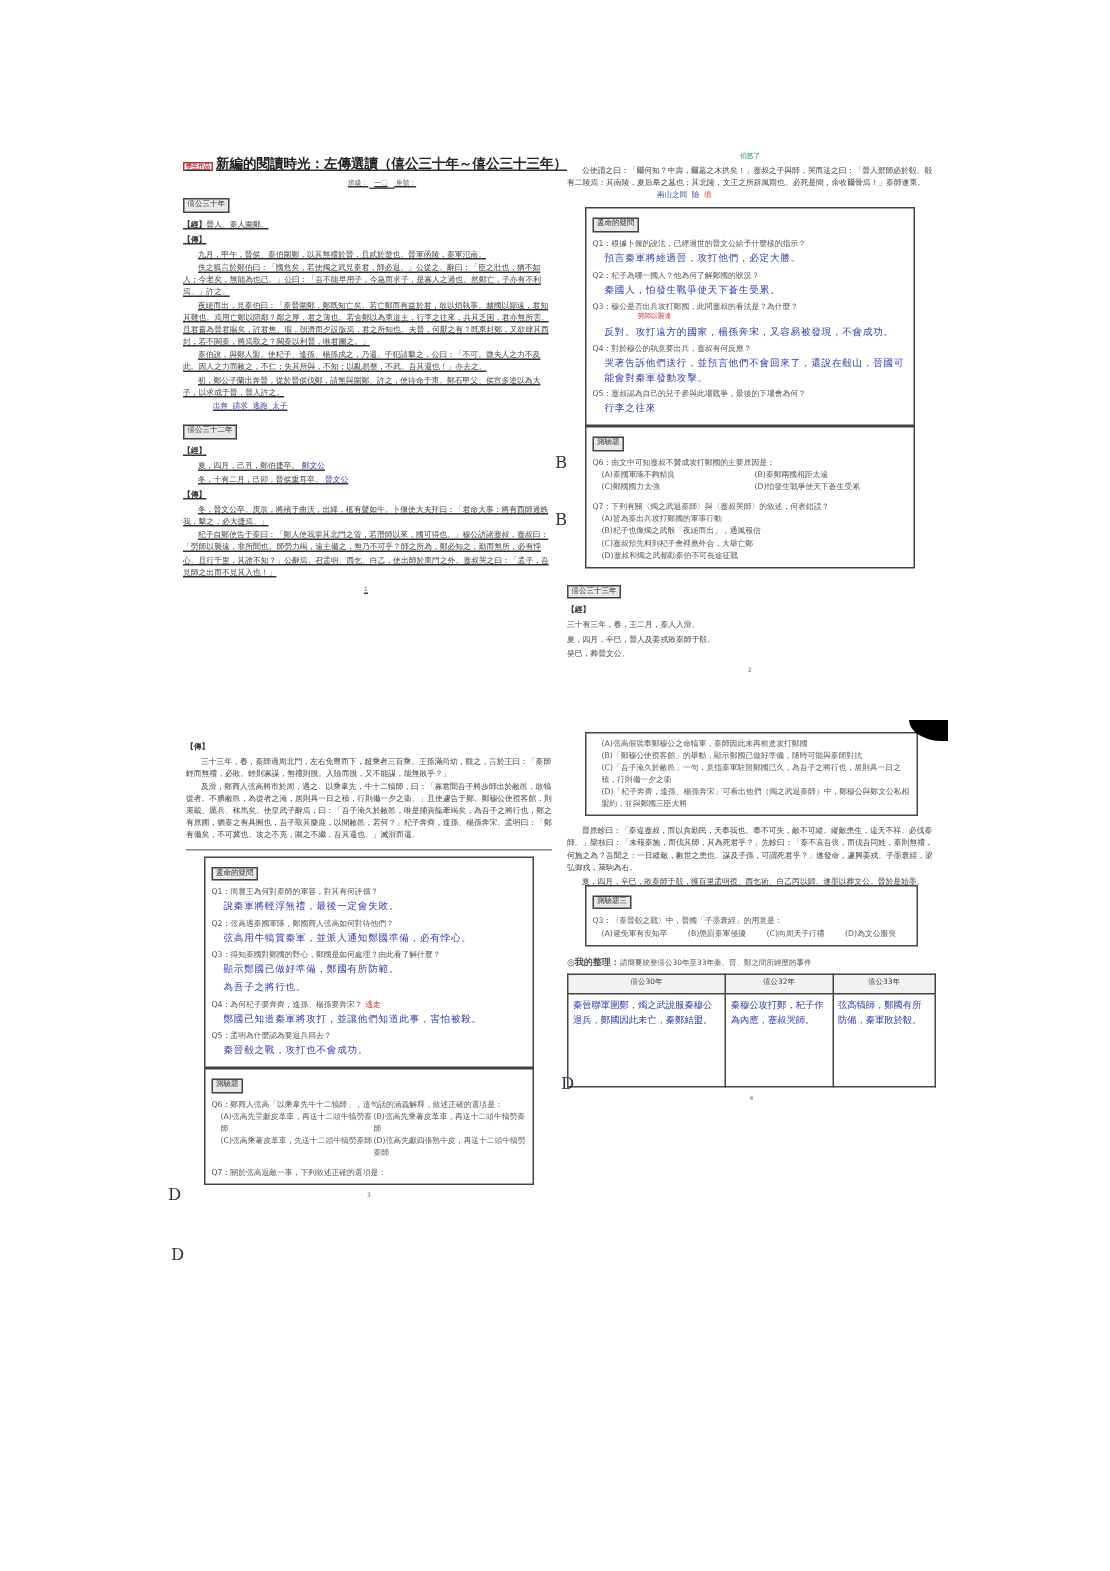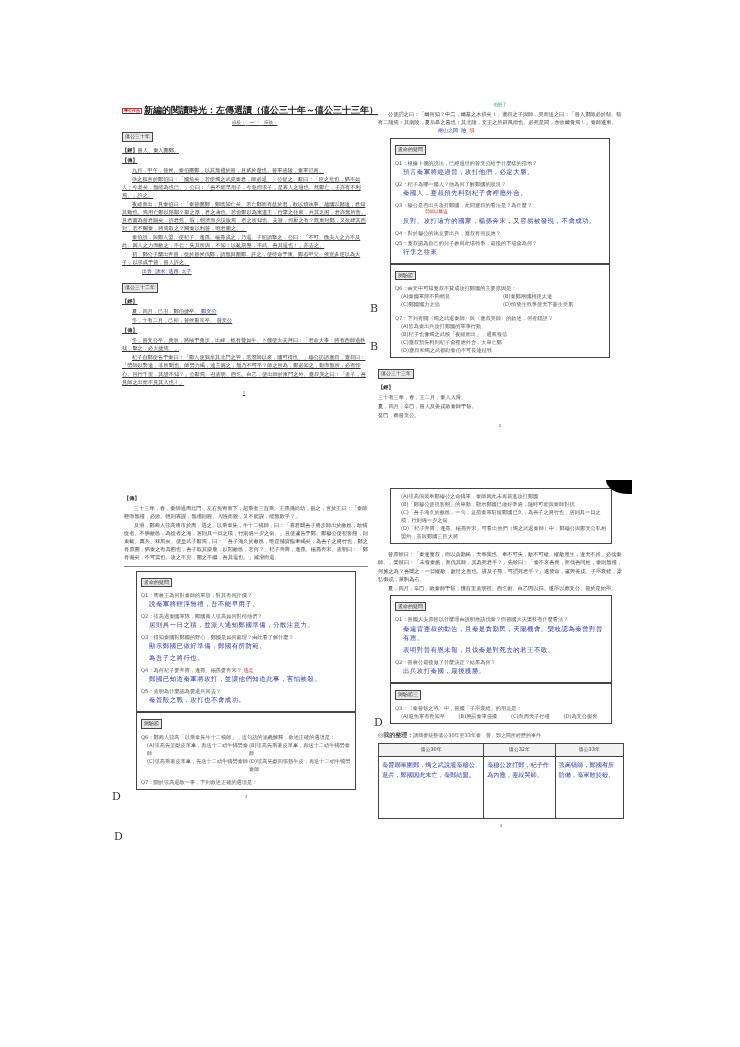--- a/index.html
+++ b/index.html
@@ -73,25 +73,26 @@
   <div class="hand-green" style="text-align:center;font-size:4.5px">伯怒了</div>
   <p class="para">公使謂之曰：「爾何知？中壽，爾墓之木拱矣！」蹇叔之子與師，哭而送之曰：「晉人禦師必於殽。殽有二陵焉：其南陵，夏后皋之墓也；其北陵，文王之所辟風雨也。必死是間，余收爾骨焉！」秦師遂東。</p>
   <div class="hand-blue" style="font-size:5px;padding-left:60px">
     <span>兩山之間</span>&nbsp;&nbsp;<span>險</span>&nbsp;&nbsp;<span class="hand-red">墳</span>
   </div>
   <div class="qbox">
     <div class="tag">孟命的疑問</div>
     <div class="q">Q1：根據卜偃的說法，已經過世的晉文公給予什麼樣的指示？</div>
     <div class="a hand-blue">預言秦軍將經過晉，攻打他們，必定大勝。</div>
     <div class="q">Q2：杞子為哪一國人？他為何了解鄭國的狀況？</div>
-    <div class="a hand-blue">秦國人，蹇叔預先料到杞子會裡應外合。</div>
+    <div class="a hand-blue">秦國人，怕發生戰爭使天下蒼生受累。</div>
     <div class="q">Q3：穆公是否出兵攻打鄭國，此問蹇叔的看法是？為什麼？</div>
     <div class="hand-red" style="font-size:4.5px;padding-left:30px">勞師以襲遠</div>
     <div class="a hand-blue">反對。攻打遠方的國家，楊孫奔宋，又容易被發現，不會成功。</div>
     <div class="q">Q4：對於穆公的執意要出兵，蹇叔有何反應？</div>
+    <div class="a hand-blue">哭著告訴他們送行，並預言他們不會回來了，還說在殽山，晉國可能會對秦軍發動攻擊。</div>
     <div class="q">Q5：蹇叔認為自己的兒子參與此場戰爭，最後的下場會為何？</div>
     <div class="a hand-blue">行李之往來</div>
   </div>
   <div class="qbox" style="margin-top:-3px">
     <div class="tag">測驗題</div>
     <div class="q">Q6：由文中可知蹇叔不贊成攻打鄭國的主要原因是：</div>
     <div class="opts">
       <span>(A)秦國軍隊不夠精良</span>
         <span>(B)秦鄭兩國相距太遠</span>
       <span>(C)鄭國國力太強</span>
@@ -114,23 +115,23 @@
 </div>
 
 <div class="page p3">
   <div class="label">【傳】</div>
   <p class="para">三十三年，春，秦師過周北門，左右免冑而下，超乘者三百乘。王孫滿尚幼，觀之，言於王曰：「秦師輕而無禮，必敗。輕則寡謀，無禮則脫。入險而脫，又不能謀，能無敗乎？」</p>
   <p class="para">及滑，鄭商人弦高將市於周，遇之。以乘韋先，牛十二犒師，曰：「寡君聞吾子將步師出於敝邑，敢犒從者。不腆敝邑，為從者之淹，居則具一日之積，行則備一夕之衛。」且使遽告于鄭。鄭穆公使視客館，則束載、厲兵、秣馬矣。使皇武子辭焉，曰：「吾子淹久於敝邑，唯是脯資餼牽竭矣，為吾子之將行也，鄭之有原圃，猶秦之有具囿也，吾子取其麋鹿，以閒敝邑，若何？」杞子奔齊，逢孫、楊孫奔宋。孟明曰：「鄭有備矣，不可冀也。攻之不克，圍之不繼，吾其還也。」滅滑而還。</p>
   <div class="rule"></div>
   <div class="qbox">
     <div class="tag">孟命的疑問</div>
     <div class="q">Q1：周襄王為何對秦師的軍容，對其有何評價？</div>
-    <div class="a hand-blue">說秦軍將輕浮無禮，吾不能早用子。</div>
+    <div class="a hand-blue">說秦軍將輕浮無禮，最後一定會失敗。</div>
     <div class="q">Q2：弦高遇秦國軍隊，鄭國商人弦高如何對待他們？</div>
-    <div class="a hand-blue">居則具一日之積，並派人通知鄭國準備，分散注意力。</div>
+    <div class="a hand-blue">弦高用牛犒賞秦軍，並派人通知鄭國準備，必有悖心。</div>
     <div class="q">Q3：得知秦國對鄭國的野心，鄭國是如何處理？由此看了解什麼？</div>
     <div class="a hand-blue">顯示鄭國已做好準備，鄭國有所防範。</div>
     <div class="a hand-blue">為吾子之將行也。</div>
     <div class="q"><span>Q4：為何杞子要奔齊，逢孫、楊孫要奔宋？</span> <span class="hand-red">逃走</span></div>
     <div class="a hand-blue">鄭國已知道秦軍將攻打，並讓他們知道此事，害怕被殺。</div>
     <div class="q">Q5：孟明為什麼認為要退兵回去？</div>
     <div class="a hand-blue">秦晉殽之戰，攻打也不會成功。</div>
   </div>
   <div class="qbox" style="margin-top:-3px">
     <div class="tag">測驗題</div>
@@ -150,28 +151,20 @@
   <div class="qbox" style="margin-top:6px">
     <div class="opts one">
       <span>(A)弦高假裝奉鄭穆公之命犒軍，秦師因此未再前進攻打鄭國</span>
       <span>(B)「鄭穆公使視客館」的舉動，顯示鄭國已做好準備，隨時可能與秦師對抗</span>
       <span>(C)「吾子淹久於敝邑」一句，意指秦軍駐留鄭國已久，為吾子之將行也，居則具一日之積，行則備一夕之衛</span>
       <span>(D)「杞子奔齊，逢孫、楊孫奔宋」可看出他們（燭之武退秦師）中，鄭穆公與鄭文公私相盟約，並與鄭國三臣大將</span>
     </div>
   </div>
   <p class="para" style="margin-top:6px">晉原軫曰：「秦違蹇叔，而以貪勤民，天奉我也。奉不可失，敵不可縱。縱敵患生，違天不祥。必伐秦師。」欒枝曰：「未報秦施，而伐其師，其為死君乎？」先軫曰：「秦不哀吾喪，而伐吾同姓，秦則無禮，何施之為？吾聞之：一日縱敵，數世之患也。謀及子孫，可謂死君乎？」遂發命，遽興姜戎。子墨衰絰，梁弘御戎，萊駒為右。</p>
   <p class="para">夏，四月，辛巳，敗秦師于殽，獲百里孟明視、西乞術、白乙丙以歸。遂墨以葬文公。晉於是始墨。</p>
-  <div class="qbox">
-    <div class="tag">孟命的疑問</div>
-    <div class="q">Q1：晉國大夫原軫以什麼理由說明應該伐秦？而晉國大夫欒枝有什麼看法？</div>
-    <div class="a hand-blue">秦違背蹇叔的勸告，且秦是貪勤民，天賜機會。欒枝認為秦曾對晉有恩。</div>
-    <div class="a hand-blue">表明對晉有恩未報，且伐秦是對死去的君王不敬。</div>
-    <div class="q">Q2：晉襄公最後做了什麼決定？結果為何？</div>
-    <div class="a hand-blue">出兵攻打秦國，最後獲勝。</div>
-  </div>
   <div class="qbox" style="margin-top:-3px">
     <div class="tag">測驗題三</div>
     <div class="q">Q3：〈秦晉殽之戰〉中，晉國「子墨衰絰」的用意是：</div>
     <div class="opts four">
       <span>(A)避免軍有喪知卒</span>
         <span>(B)懲罰秦軍侵擾</span>
       <span>(C)向周天子行禮</span>
         <span>(D)為文公服喪</span>
     </div>
   </div>

